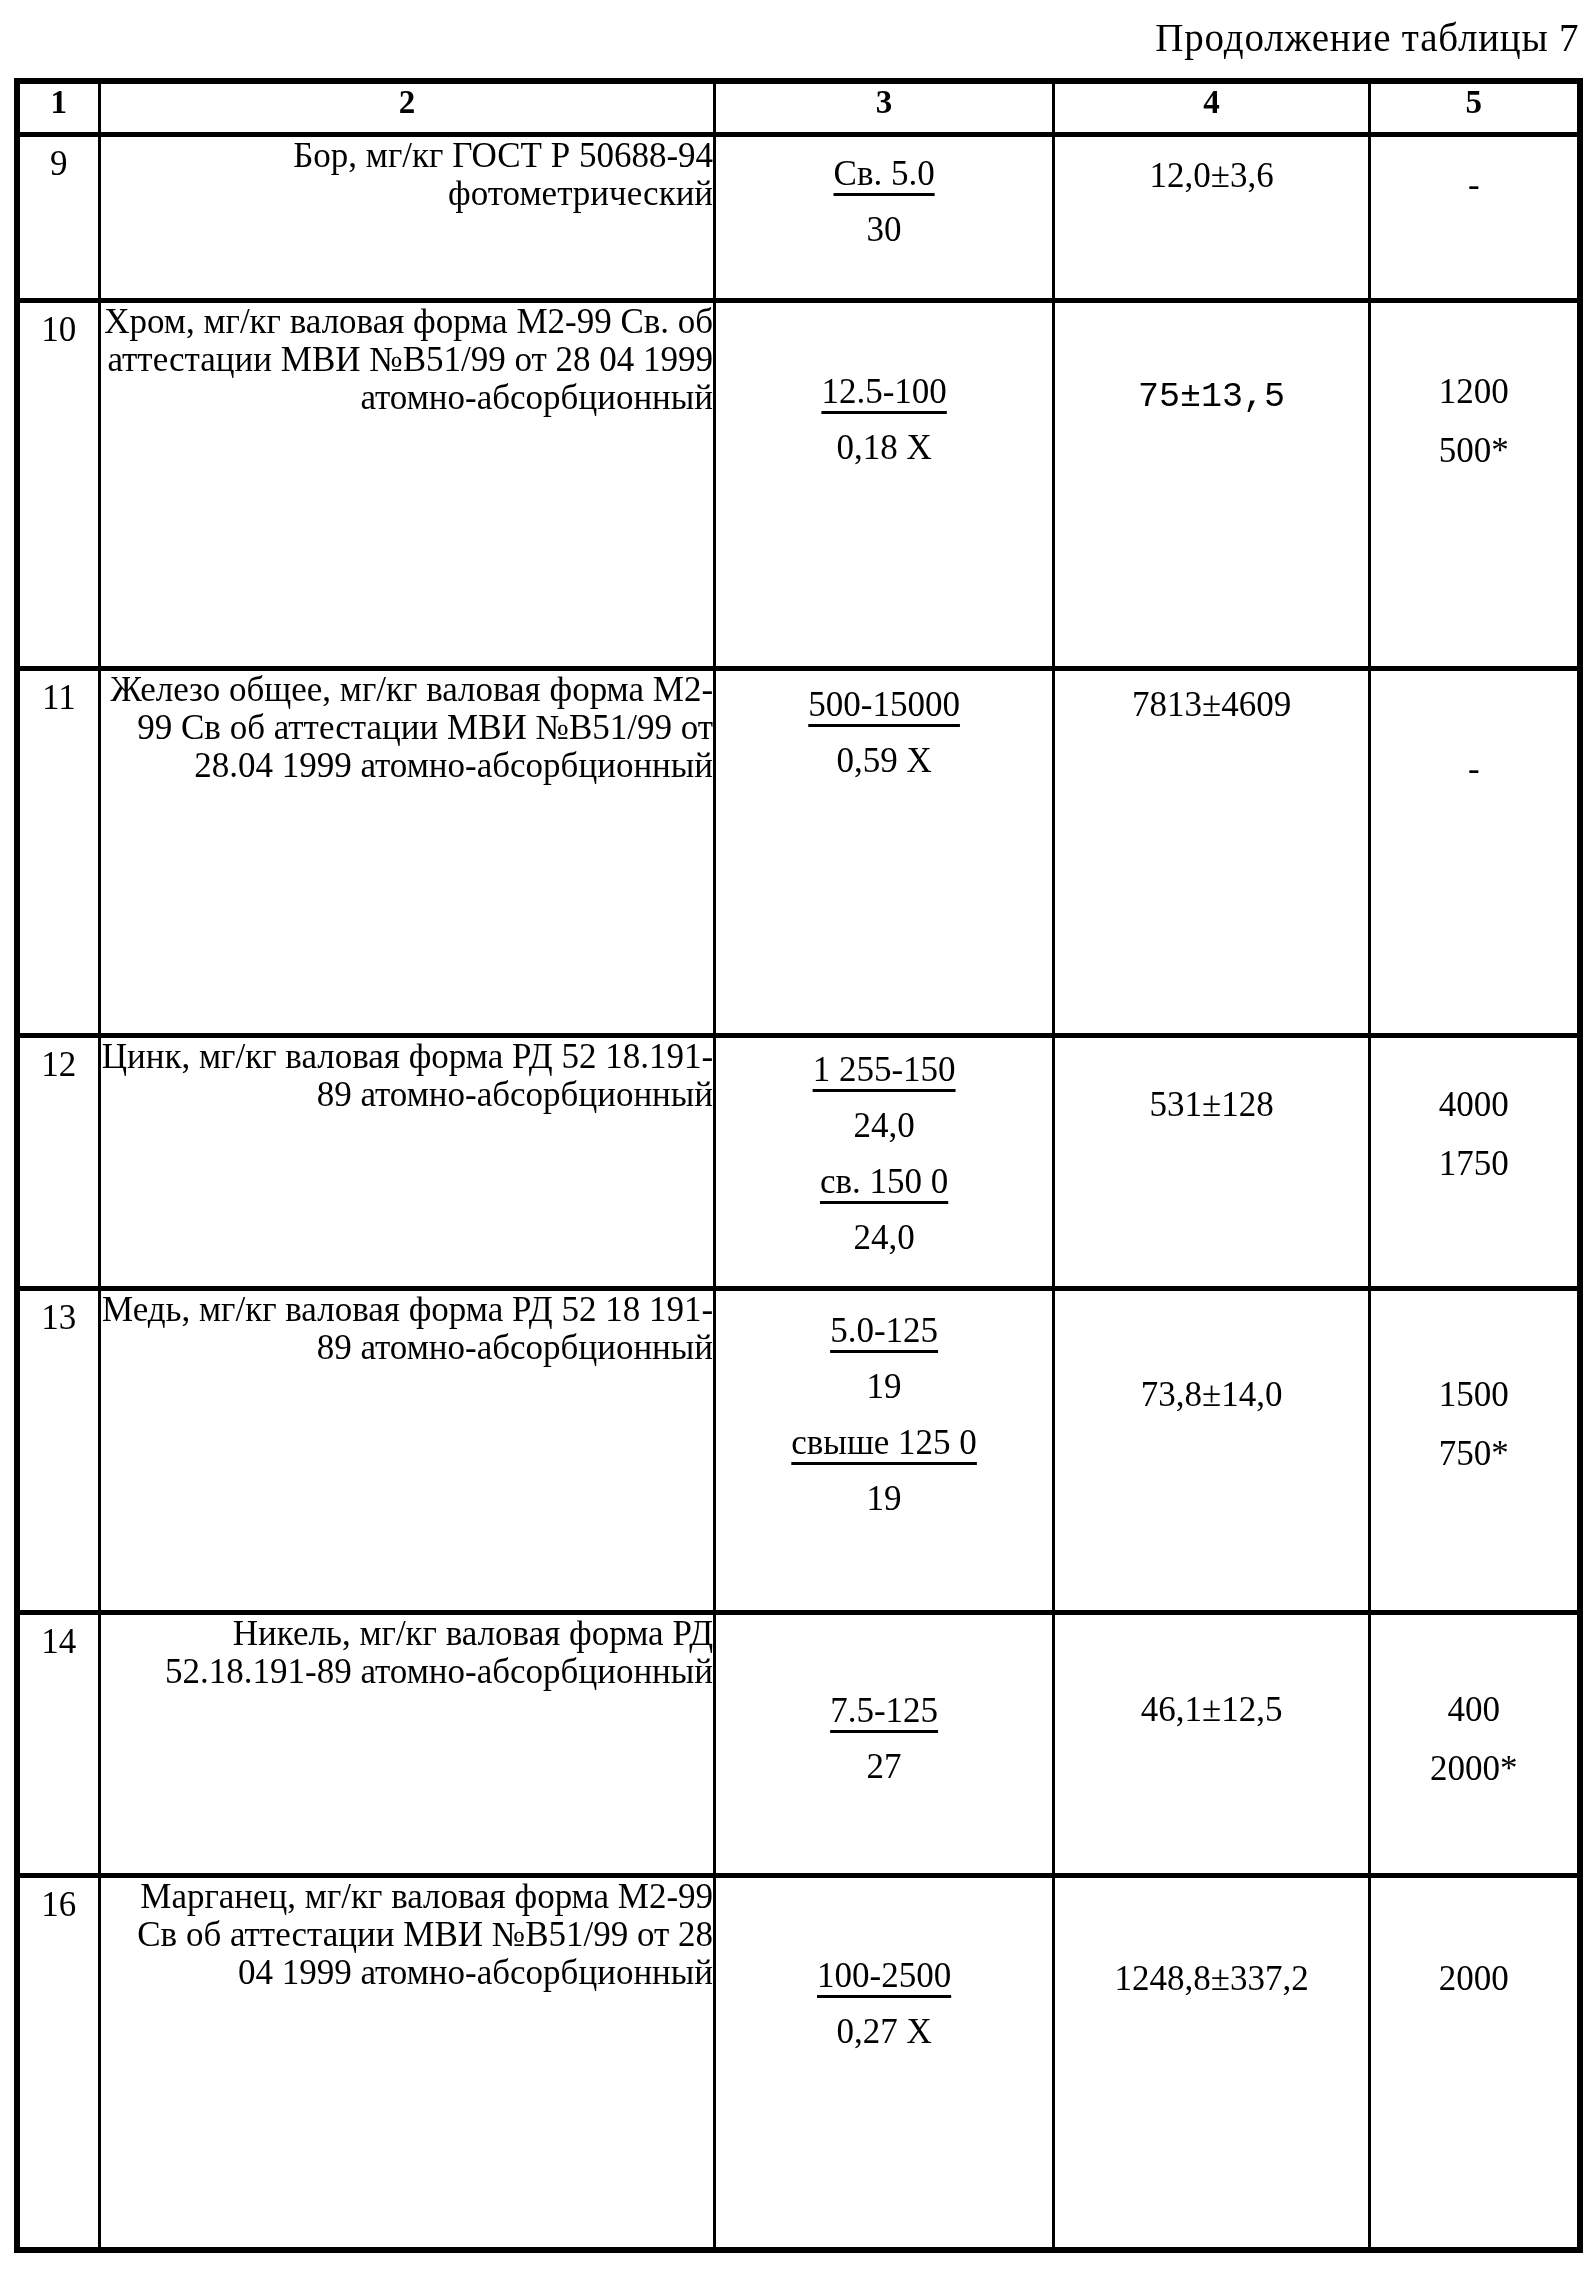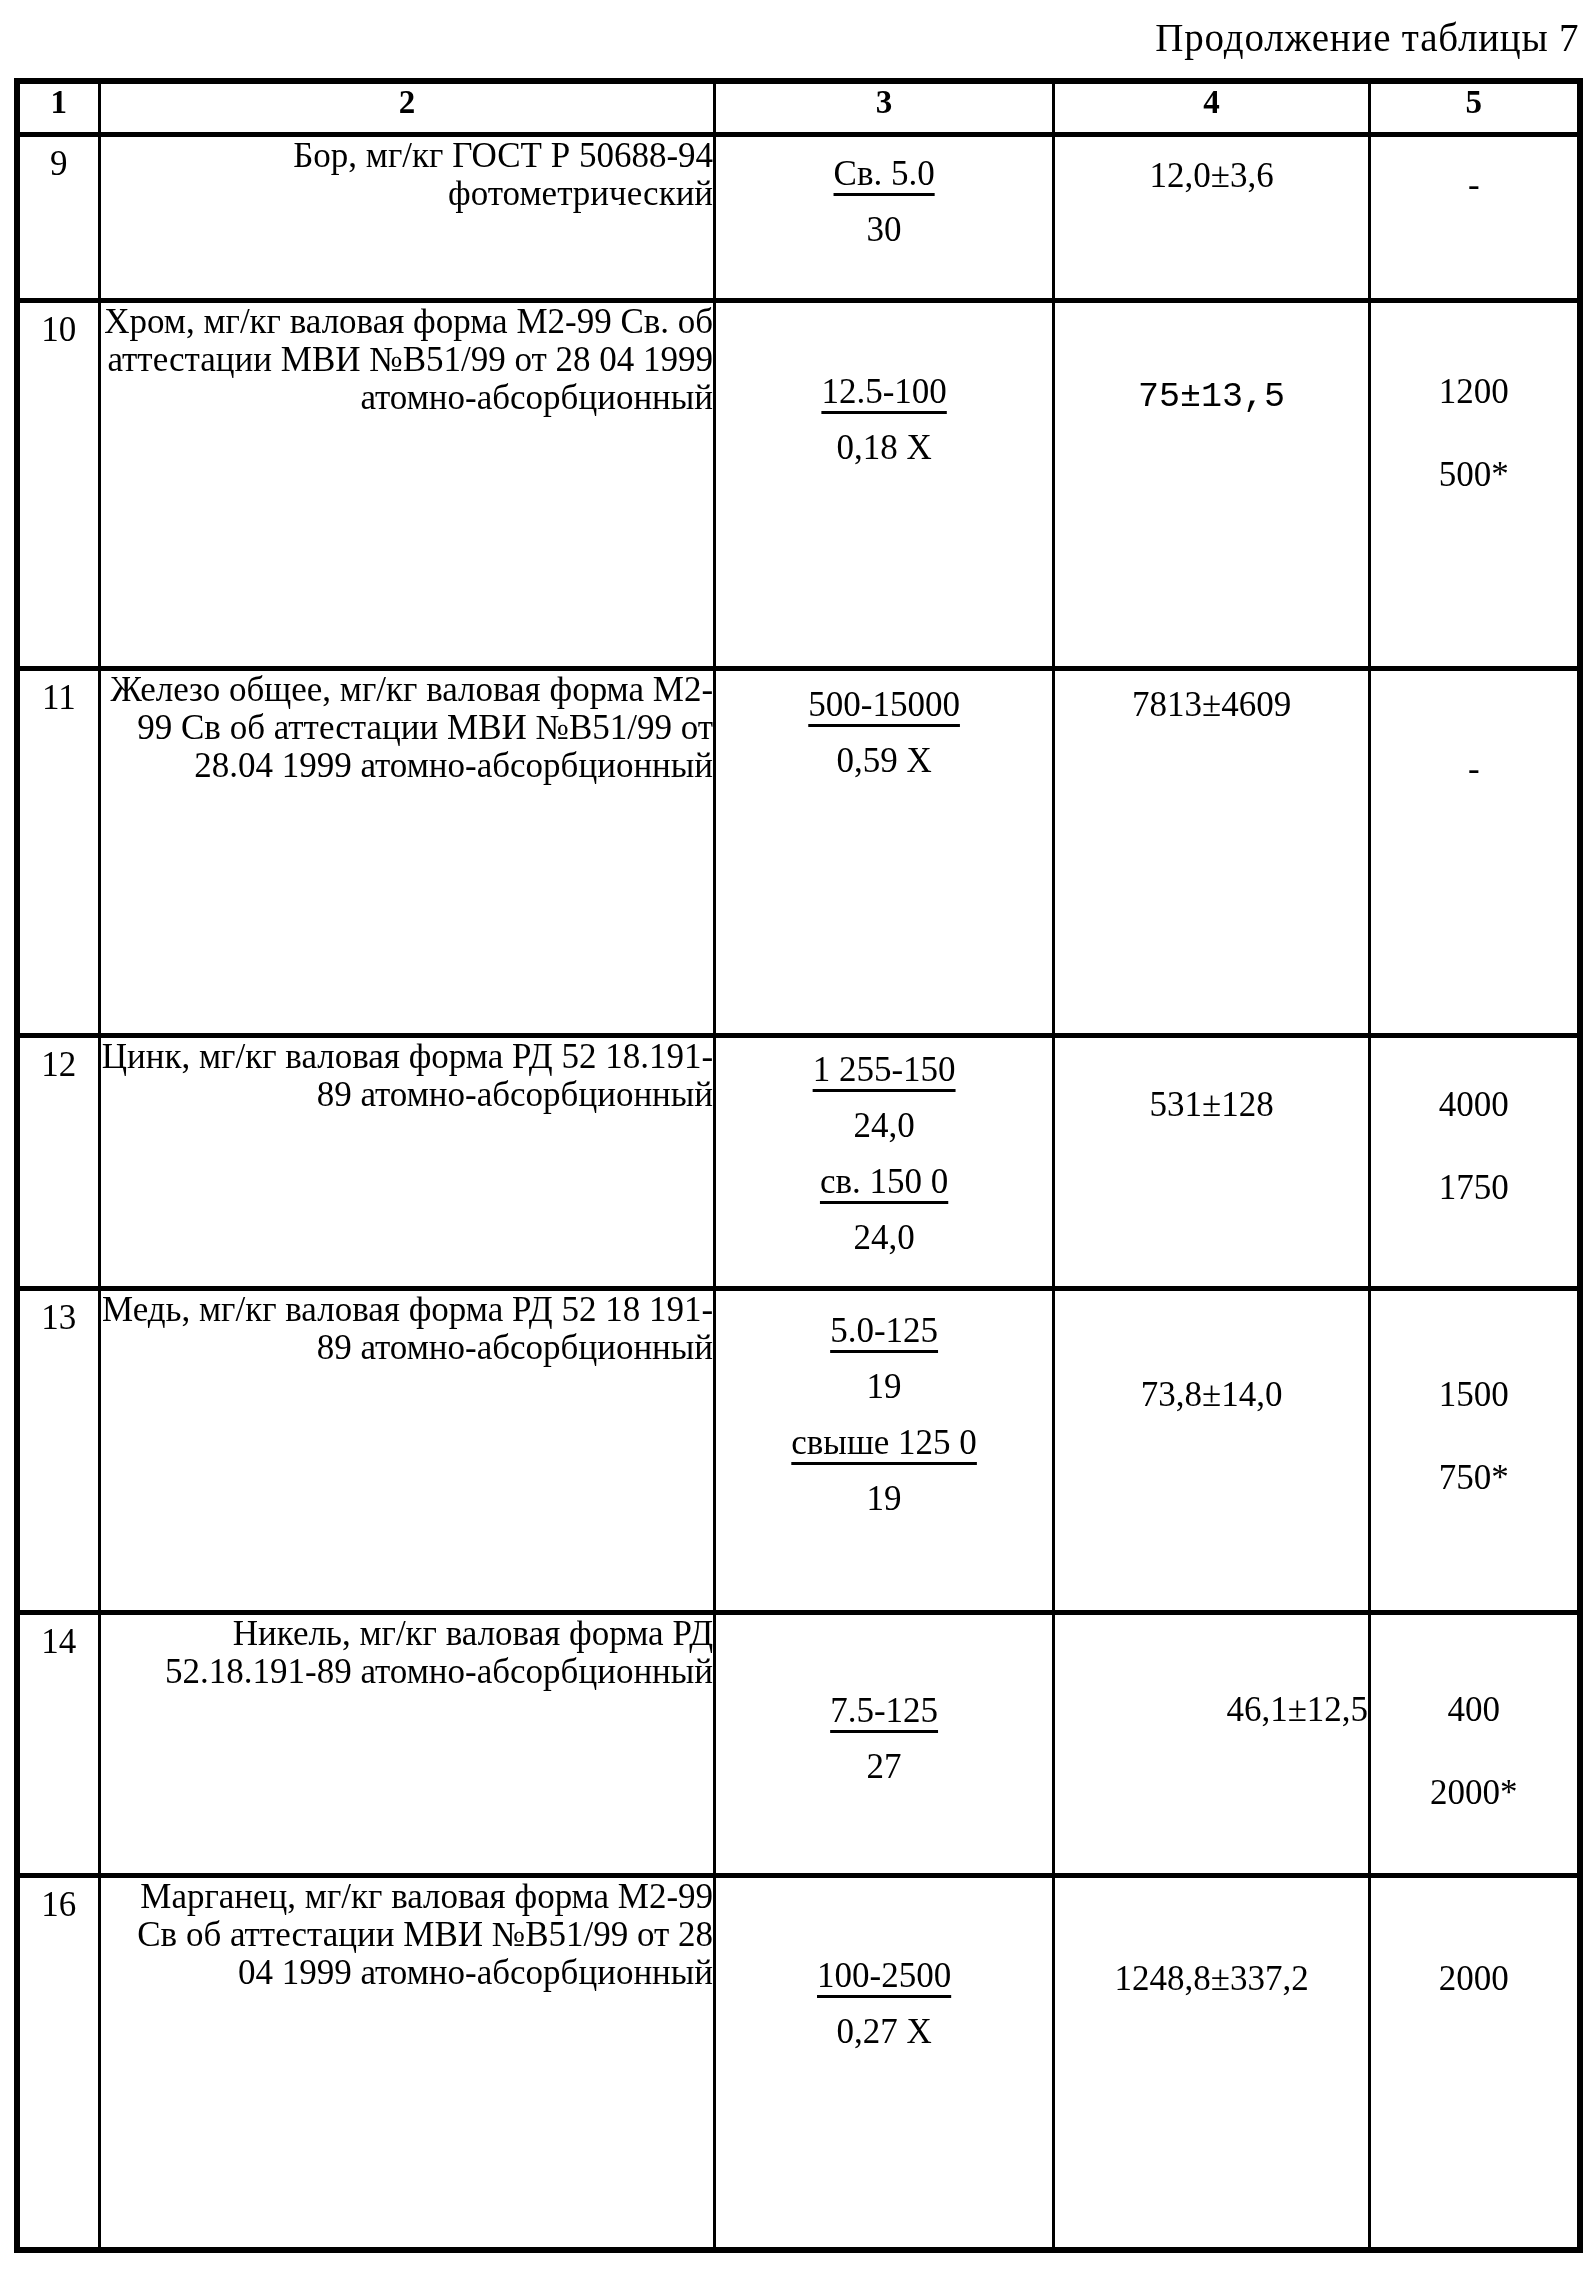--- a/index.html
+++ b/index.html
@@ -59,21 +59,21 @@
   td.c2 { text-align: right; padding: 10.6px 6px 0 10.6px; line-height: 38px; }
   td.c3, td.c4, td.c5 { text-align: center; line-height: 55px; }
 
   .frac div { line-height: 56px; }
   .frac .u, .u {
     text-decoration: underline;
     text-decoration-thickness: 3px;
     text-underline-offset: 7.6px;
   }
   .limits div { line-height: 55px; }
-  .limits div + div { margin-top: 28px; text-align: center; }
+  .limits div + div { margin-top: 4px; text-align: center; }
 
   
   tr.r0 td { height: 141px; }
   tr.r1 td { height: 296px; }
   tr.r2 td { height: 292px; }
   tr.r3 td { height: 209px; }
   tr.r4 td { height: 243px; }
   tr.r5 td { height: 190px; }
   tr.r6 td { height: 194px; }
   tr.r7 td { height: 296px; }
@@ -93,21 +93,21 @@
 
   tr.r3 td.c3 { padding-top: 4.5px; }
   tr.r3 td.c4 { padding-top: 39px; }
   tr.r3 td.c5 { padding-top: 39px; }
 
   tr.r4 td.c3 { padding-top: 12px; }
   tr.r4 td.c4 { padding-top: 76px; }
   tr.r4 td.c5 { padding-top: 76px; }
 
   tr.r5 td.c3 { padding-top: 68px; }
-  tr.r5 td.c4 { padding-top: 67px; text-align: right; }
+  tr.r5 td.c4 { padding-top: 67px; }
   tr.r5 td.c5 { padding-top: 67px; }
 
   tr.r6 td.c3 { padding-top: 74px; }
   tr.r6 td.c4 { padding-top: 76px; }
   tr.r6 td.c5 { padding-top: 76px; }
 
   tr.r7 td.c3 { padding-top: 70px; }
   tr.r7 td.c4 { padding-top: 73px; }
   tr.r7 td.c5 { padding-top: 73px; }
 </style>

